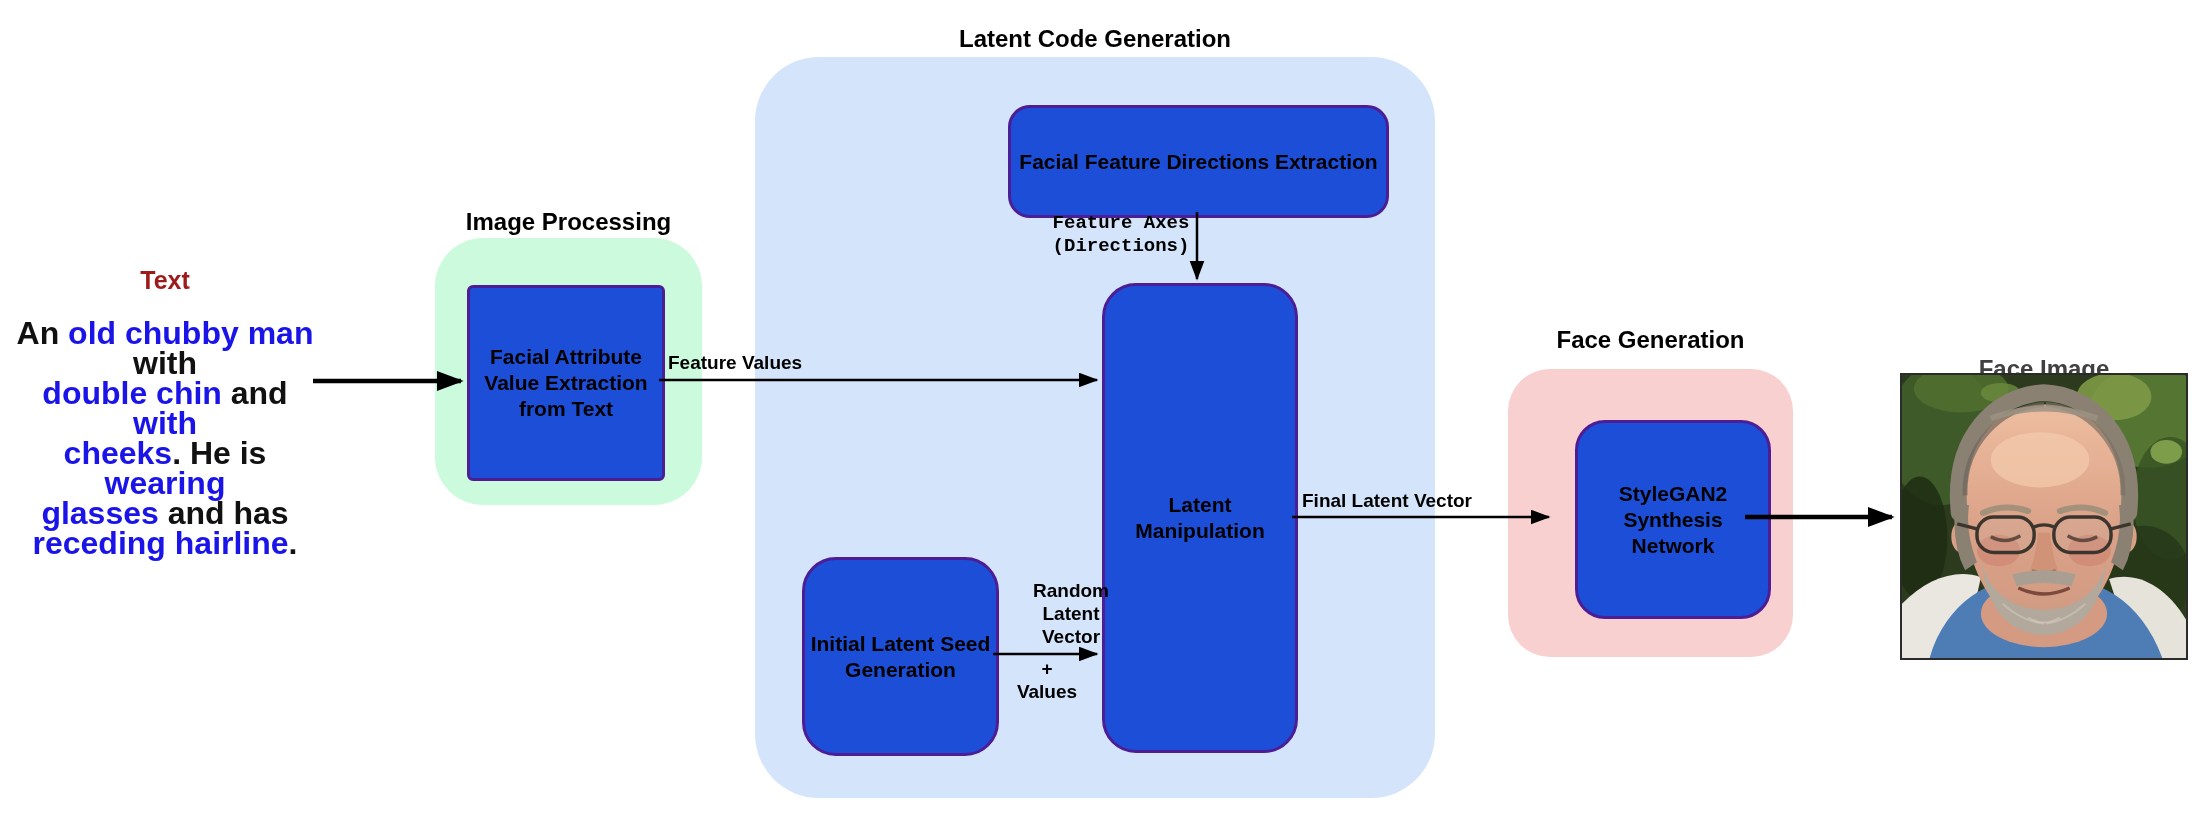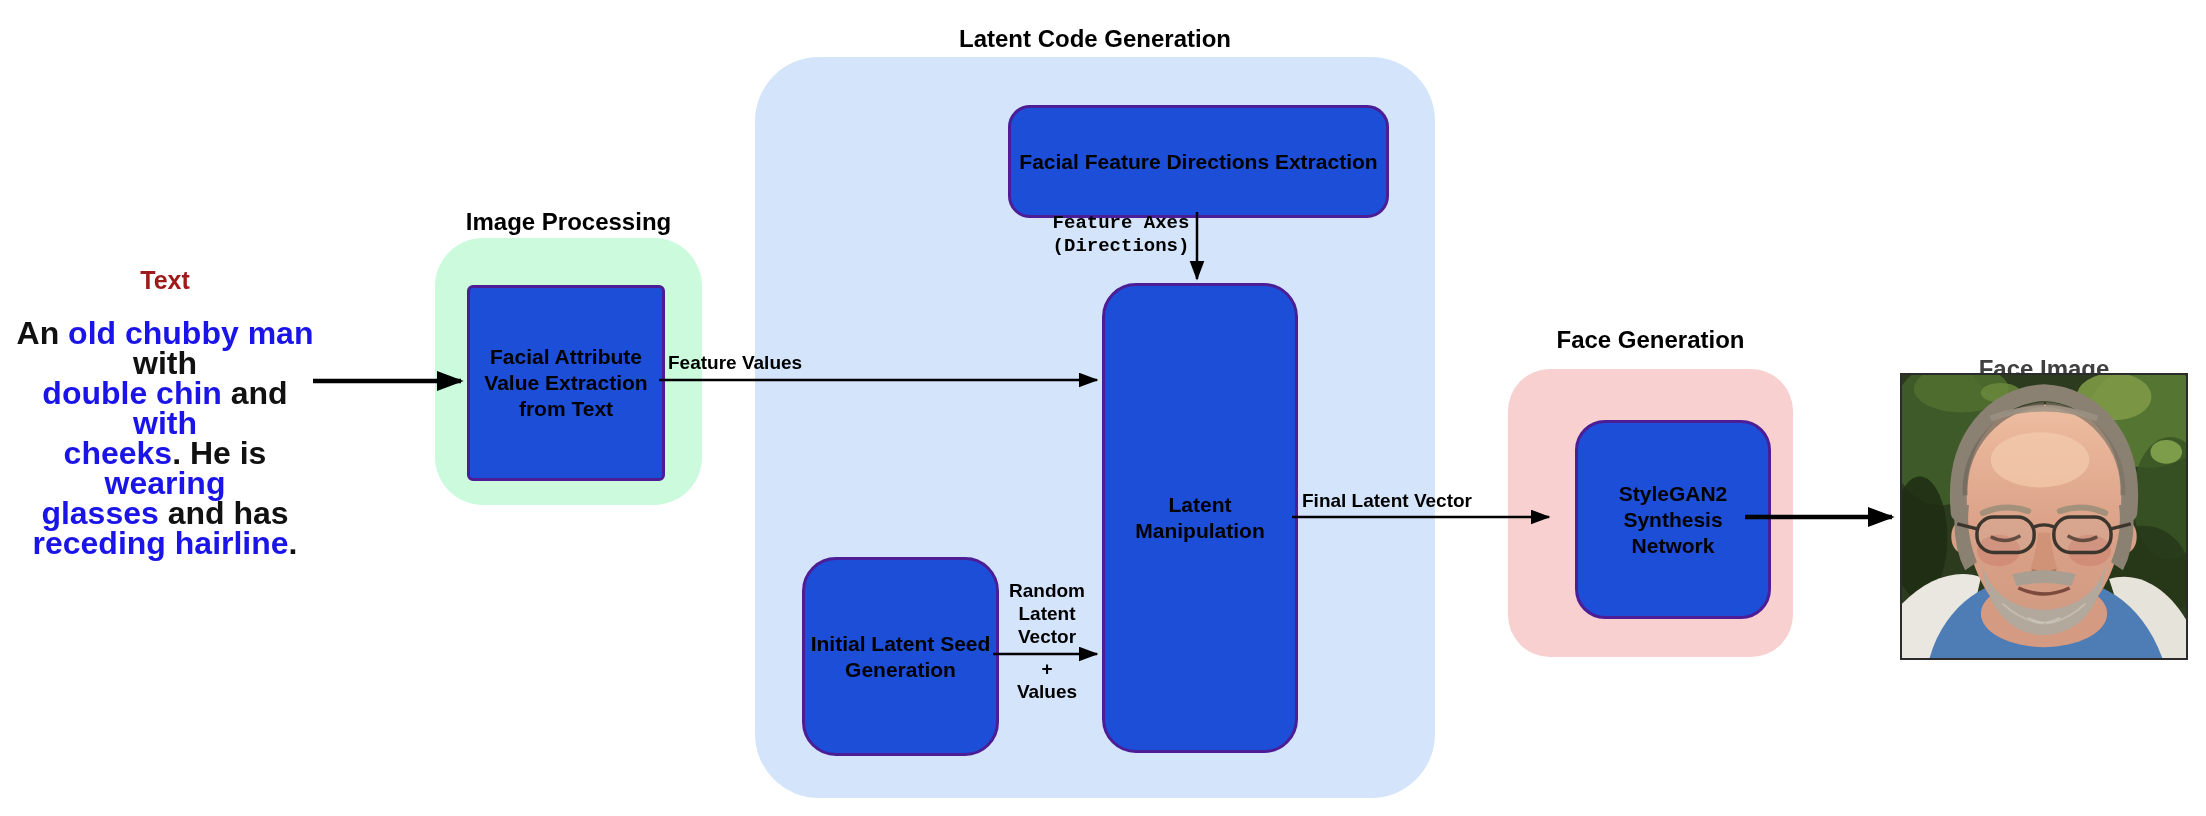--- a/index.html
+++ b/index.html
@@ -65,21 +65,21 @@
 Manipulation</div>
   <div class="node" style="left:802px;top:557px;width:191px;height:193px;border-radius:34px;">Initial Latent Seed
 Generation</div>
   <div class="node" style="left:1555px;top:420px;width:190px;height:193px;border-radius:30px;margin-left:20px;">StyleGAN2
 Synthesis
 Network</div>
 
   <div class="arrow-label" style="left:668px;top:351px;">Feature Values</div>
   <div class="arrow-label" style="left:1051px;top:212px;width:140px;text-align:center;font-family:Liberation Mono, monospace;">Feature Axes
 (Directions)</div>
-  <div class="arrow-label" style="left:997px;top:579px;width:100px;text-align:center;">Random
+  <div class="arrow-label" style="left:997px;top:579px;width:100px;text-align:center;padding-left:24px;">Random
 Latent
 Vector</div>
   <div class="arrow-label" style="left:997px;top:657px;width:100px;text-align:center;">+
 Values</div>
   <div class="arrow-label" style="left:1302px;top:489px;">Final Latent Vector</div>
 
   <svg class="wires" width="2206" height="816">
     <defs>
       <marker id="ah" markerWidth="9" markerHeight="7" refX="7.4" refY="3" orient="auto" markerUnits="strokeWidth">
         <path d="M0,0 L8,3 L0,6 Z" fill="#000"></path>

